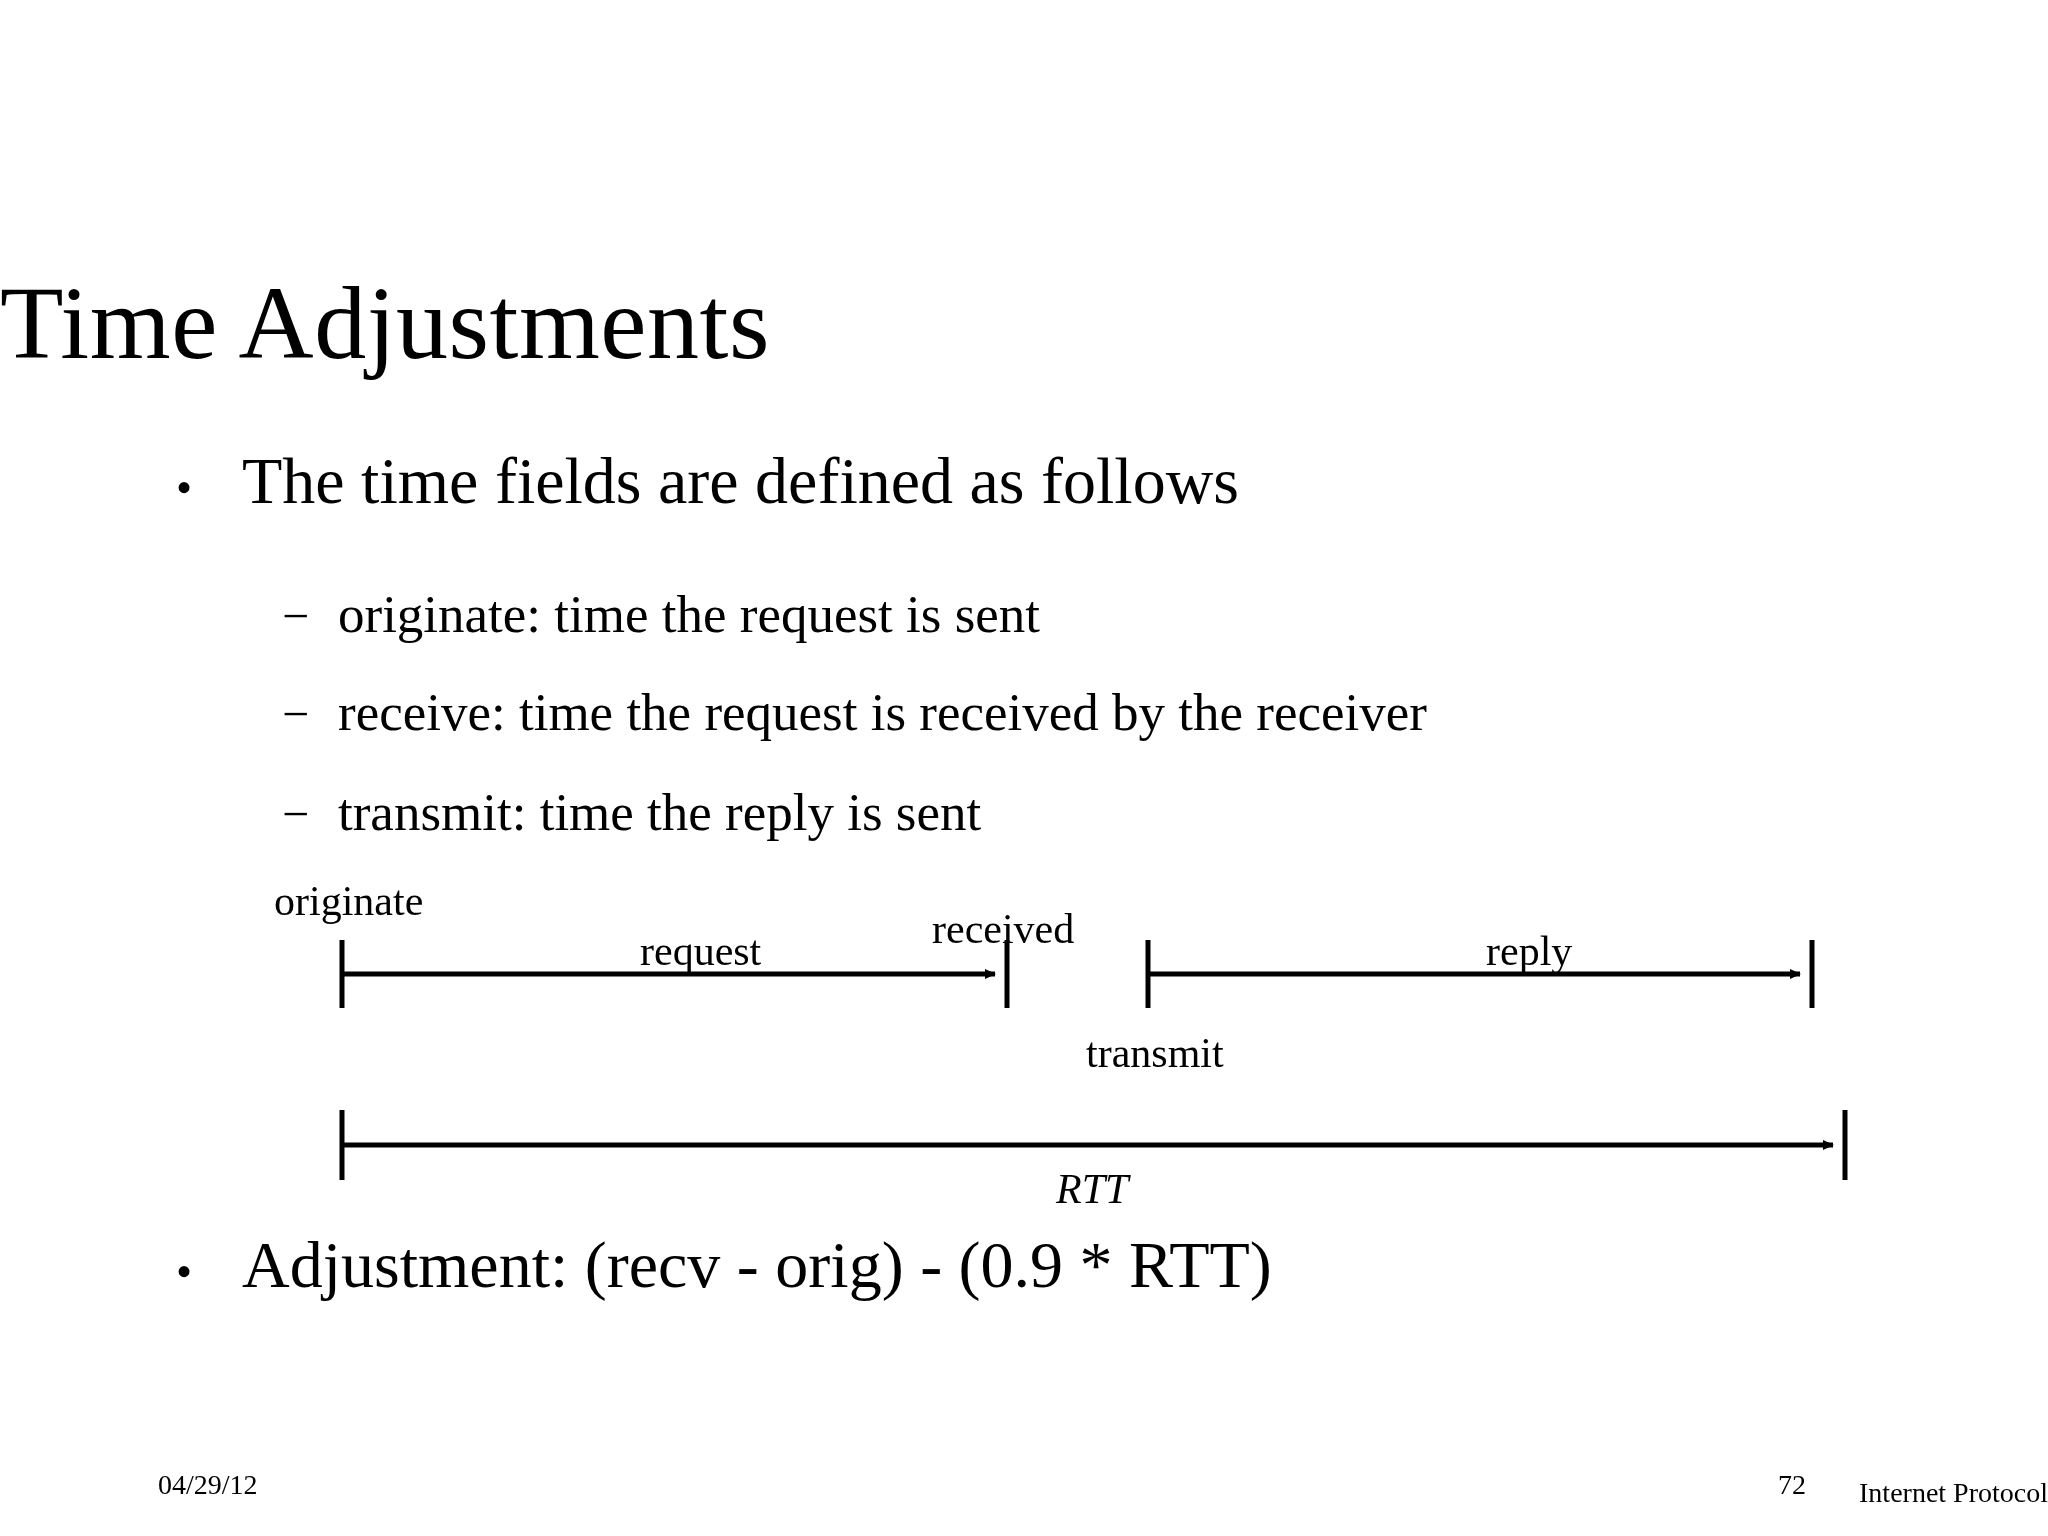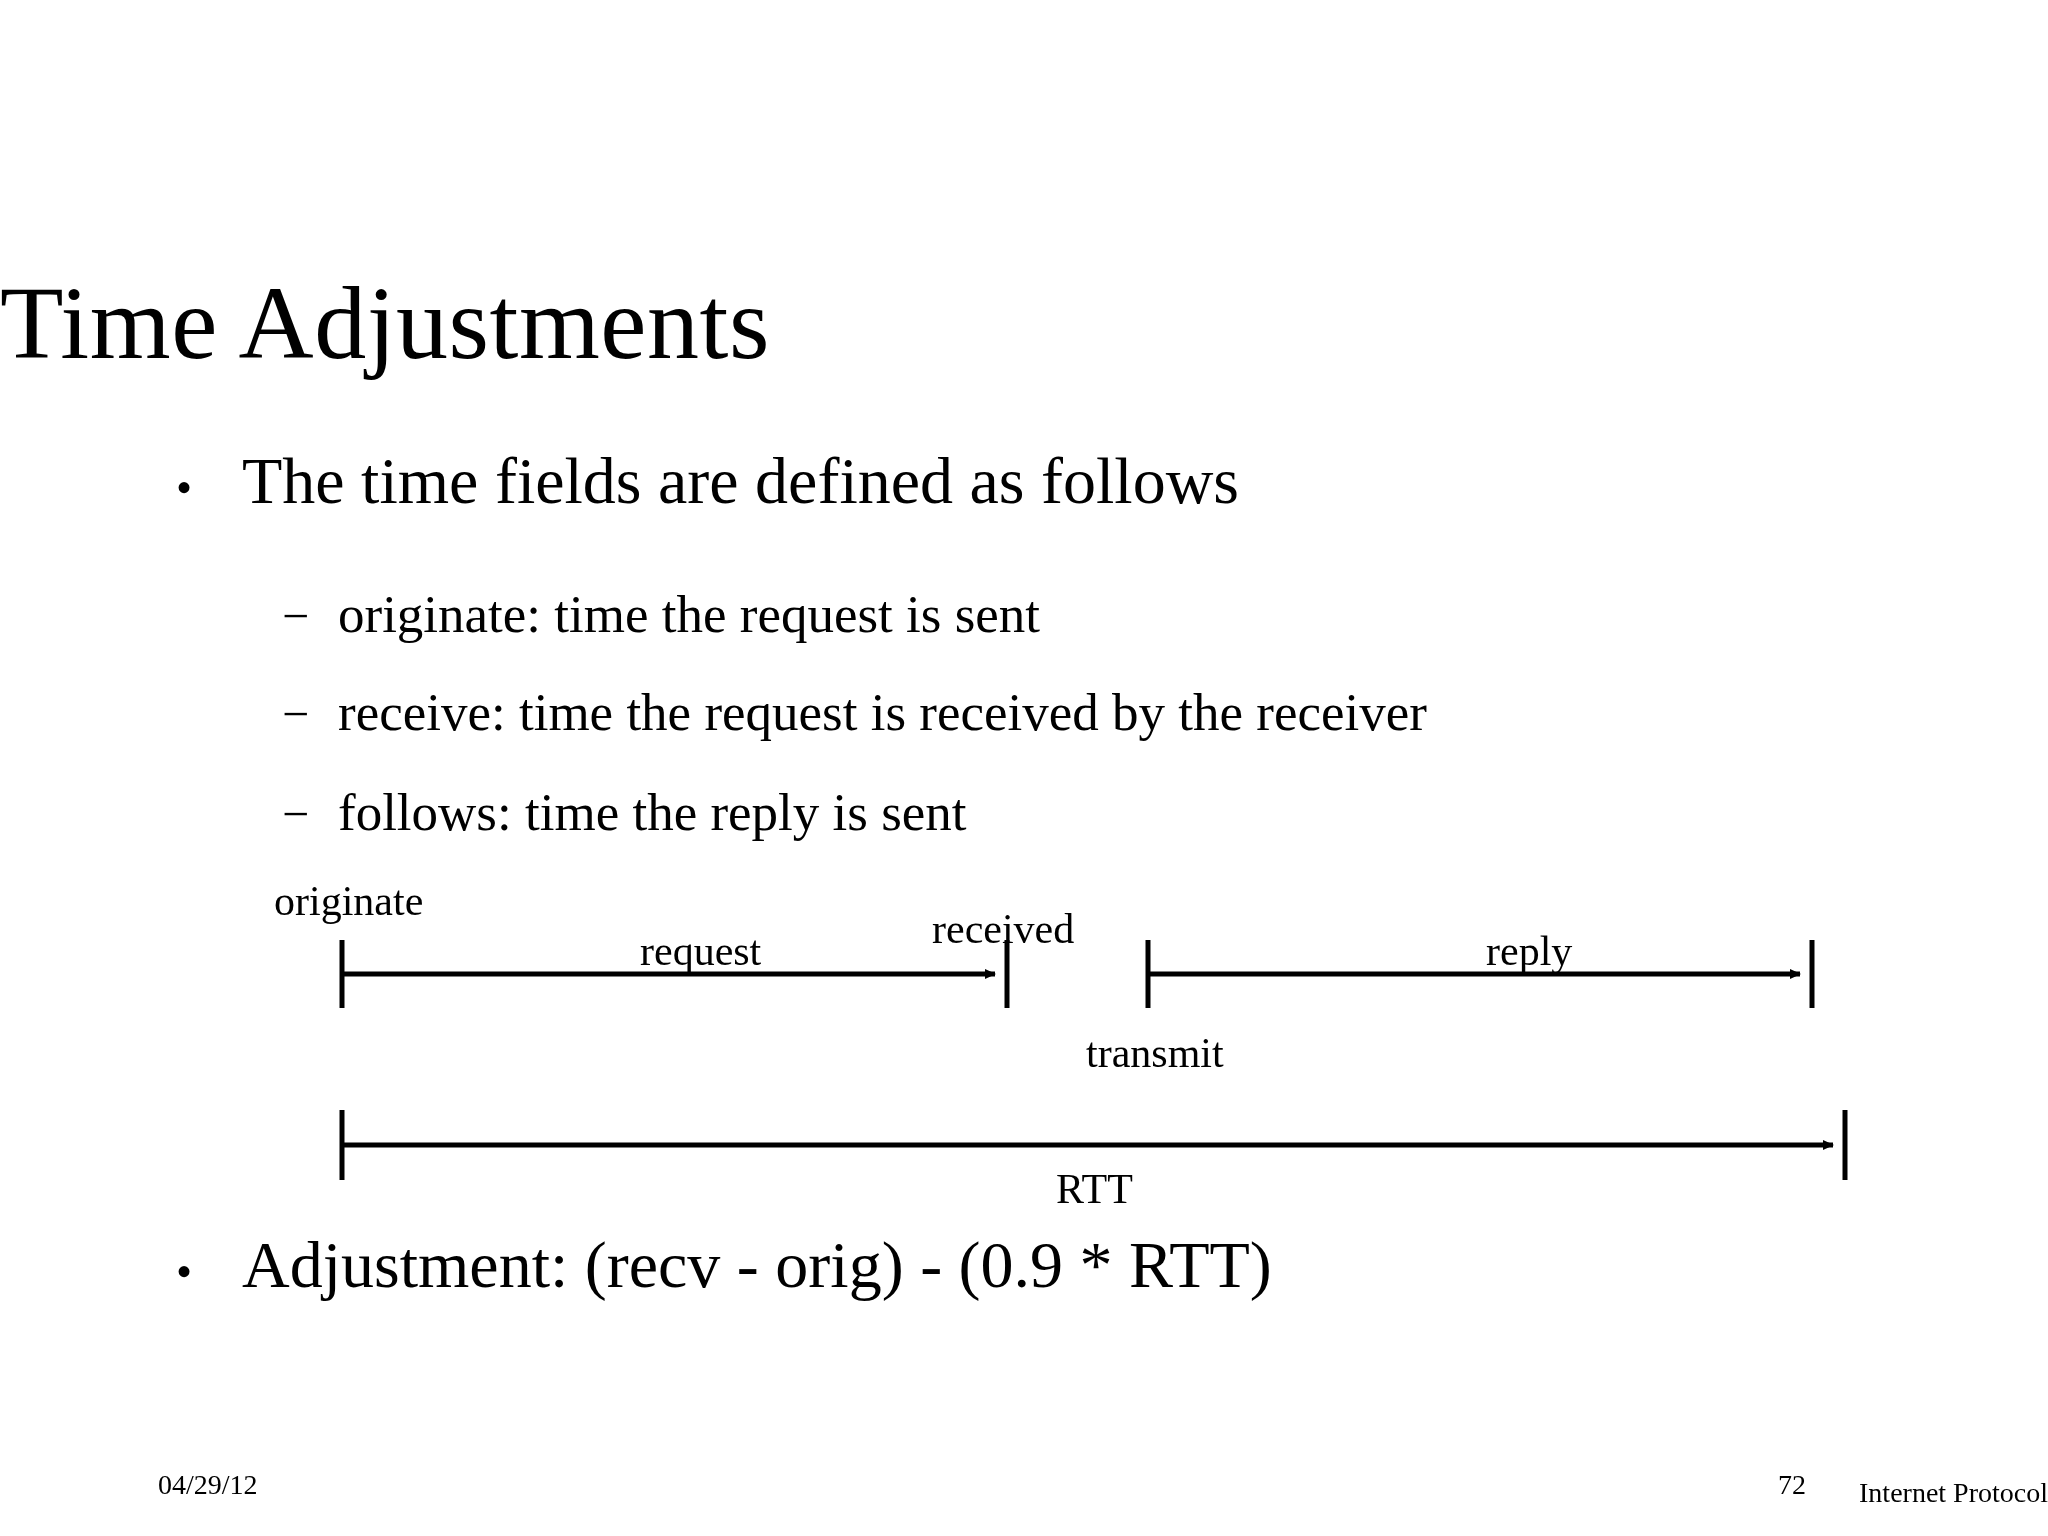--- a/index.html
+++ b/index.html
@@ -82,21 +82,21 @@
     position: absolute;
     font-size: 42px;
     line-height: 1;
     white-space: nowrap;
   }
   #label-originate { left: 274px;  top: 880px; }
   #label-received  { left: 932px;  top: 880px; margin-top: 28px; }
   #label-request   { left: 640px;  top: 930px; }
   #label-reply     { left: 1486px; top: 930px; }
   #label-transmit  { left: 1086px; top: 1032px; }
-  #label-rtt       { left: 1056px; top: 1168px; }
+  #label-rtt       { left: 1056px; top: 1168px; font-style: italic; }
 
   
   #footer {
     position: absolute;
     left: 0;
     top: 1432px;
     width: 1956px;
     height: 60px;
     font-size: 28px;
     line-height: 60px;
@@ -140,21 +140,21 @@
     <span>originate:  time the request is sent</span>
   </div>
 
   <div class="bullet-l2" id="sub-receive">
     <span class="marker">−</span>
     <span>receive:  time the request is received by the receiver</span>
   </div>
 
   <div class="bullet-l2" id="sub-transmit">
     <span class="marker">−</span>
-    <span>follows:  time the reply is sent</span>
+    <span>transmit:  time the reply is sent</span>
   </div>
 
   <div id="diagram">
 
     <svg width="2048" height="1536" viewBox="0 0 2048 1536" style="position:absolute;left:0;top:0;">
       <defs>
         <marker id="arrowhead" markerWidth="11" markerHeight="11" refX="10" refY="5" orient="auto" markerUnits="userSpaceOnUse">
           <path d="M0,0 L11,5 L0,10 z" fill="#000000"></path>
         </marker>
       </defs>

